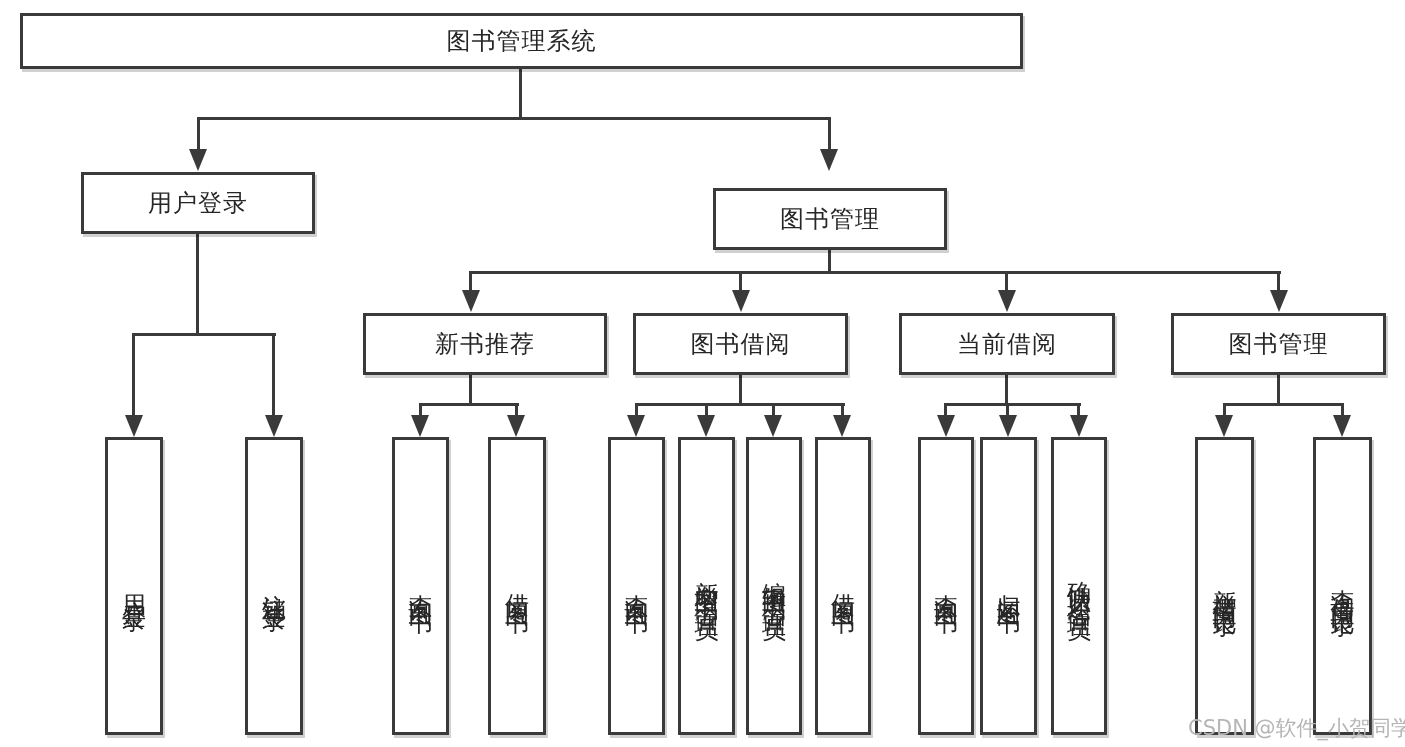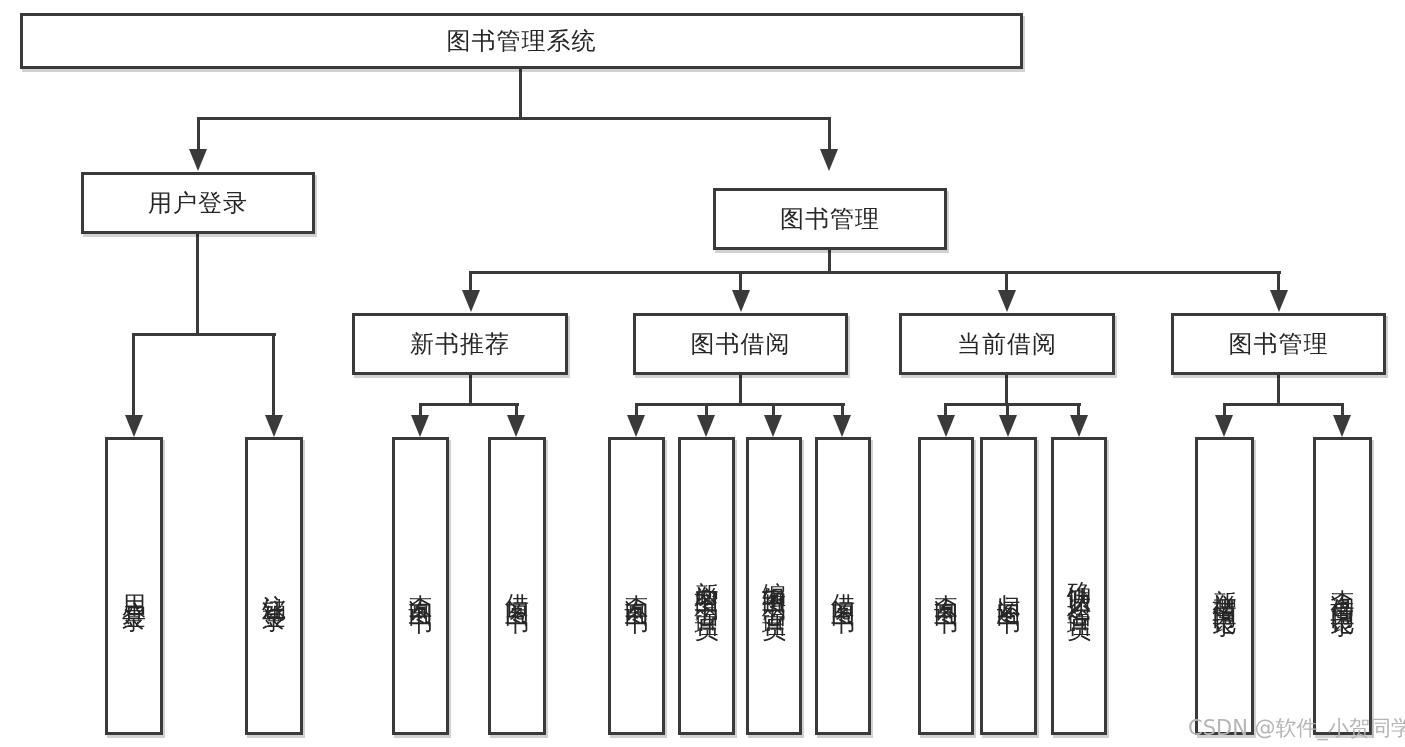--- a/index.html
+++ b/index.html
@@ -96,21 +96,21 @@
   <div class="ln" style="left:469px;top:271px;width:812px;height:3px"></div>
   <div class="ln" style="left:469px;top:271px;width:3px;height:22px"></div>
   <div class="arr" style="left:462px;top:290px"></div>
   <div class="ln" style="left:739px;top:271px;width:3px;height:22px"></div>
   <div class="arr" style="left:732px;top:290px"></div>
   <div class="ln" style="left:1005px;top:271px;width:3px;height:22px"></div>
   <div class="arr" style="left:998px;top:290px"></div>
   <div class="ln" style="left:1277px;top:271px;width:3px;height:22px"></div>
   <div class="arr" style="left:1270px;top:290px"></div>
 
-  <div class="hbox" style="left:352px;top:313px;width:216px;height:62px">
+  <div class="hbox" style="left:363px;top:313px;width:244px;height:62px">
     <span>新书推荐</span>
   </div>
   <div class="hbox" style="left:633px;top:313px;width:215px;height:62px">
     <span>图书借阅</span>
   </div>
   <div class="hbox" style="left:899px;top:313px;width:216px;height:62px">
     <span>当前借阅</span>
   </div>
   <div class="hbox" style="left:1171px;top:313px;width:215px;height:62px">
     <span>图书管理</span>

